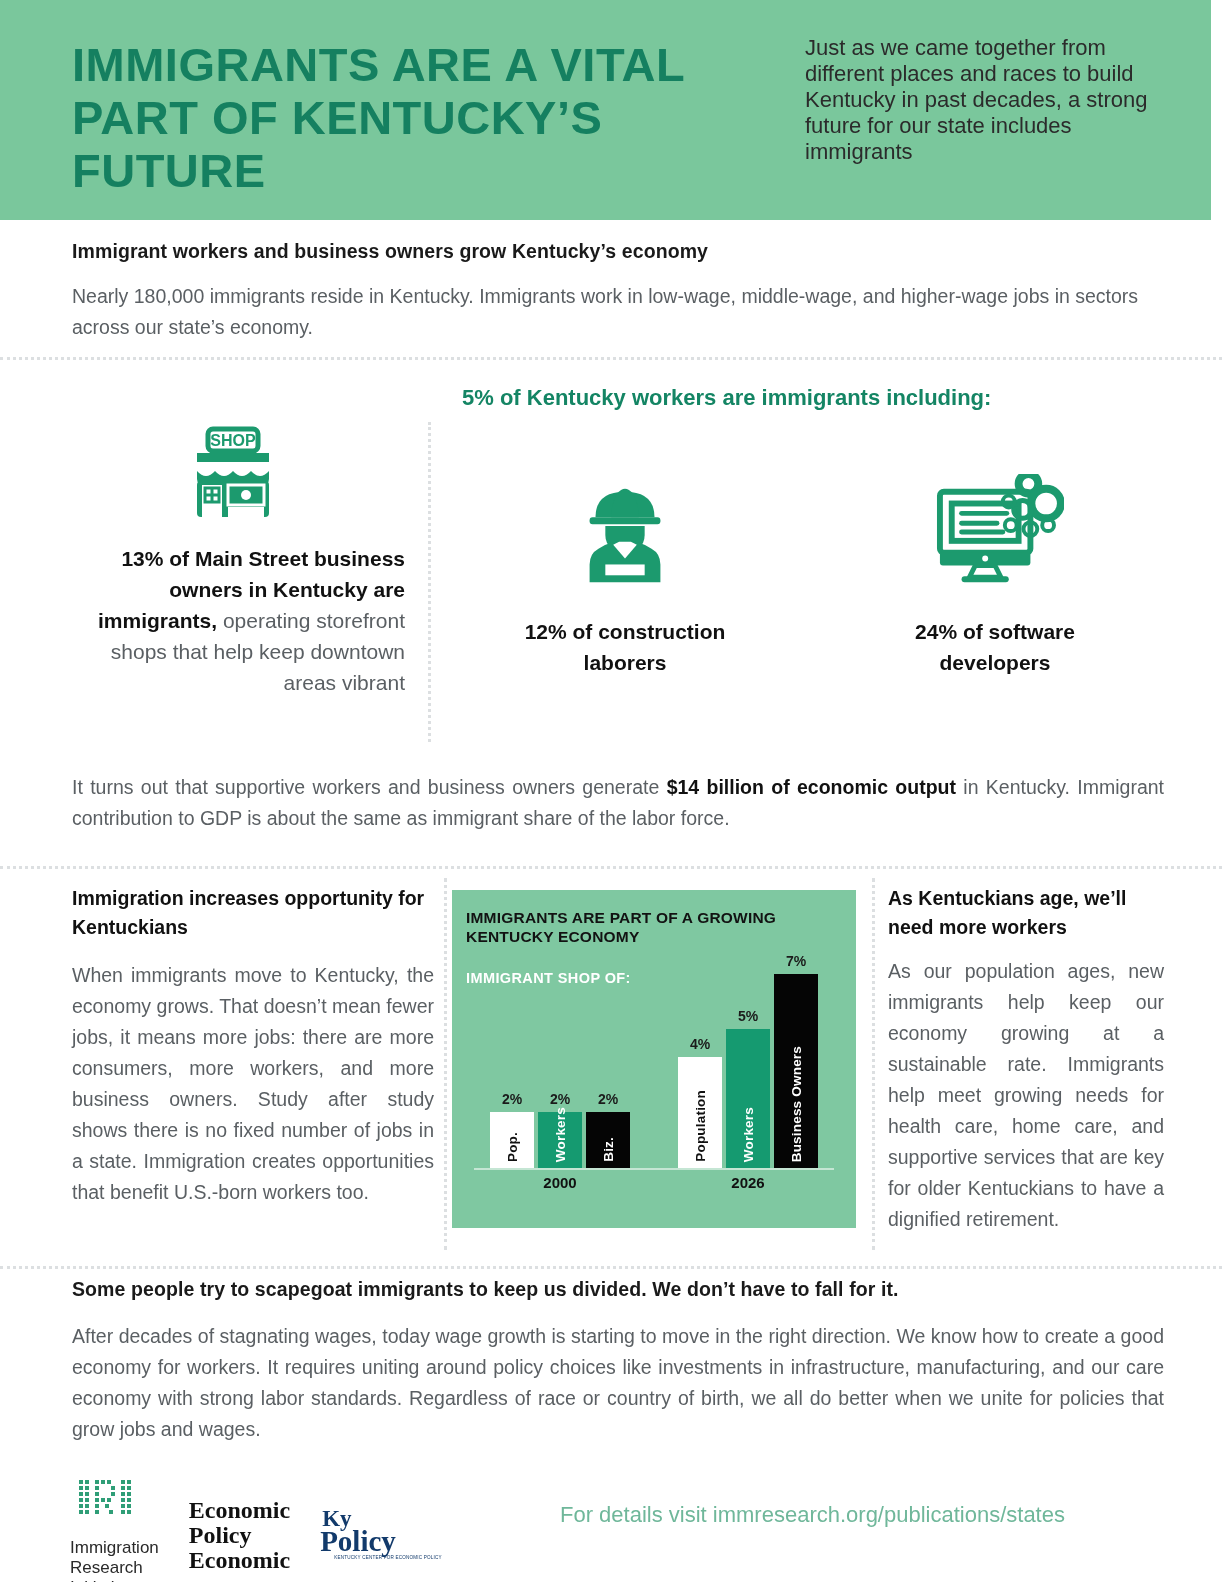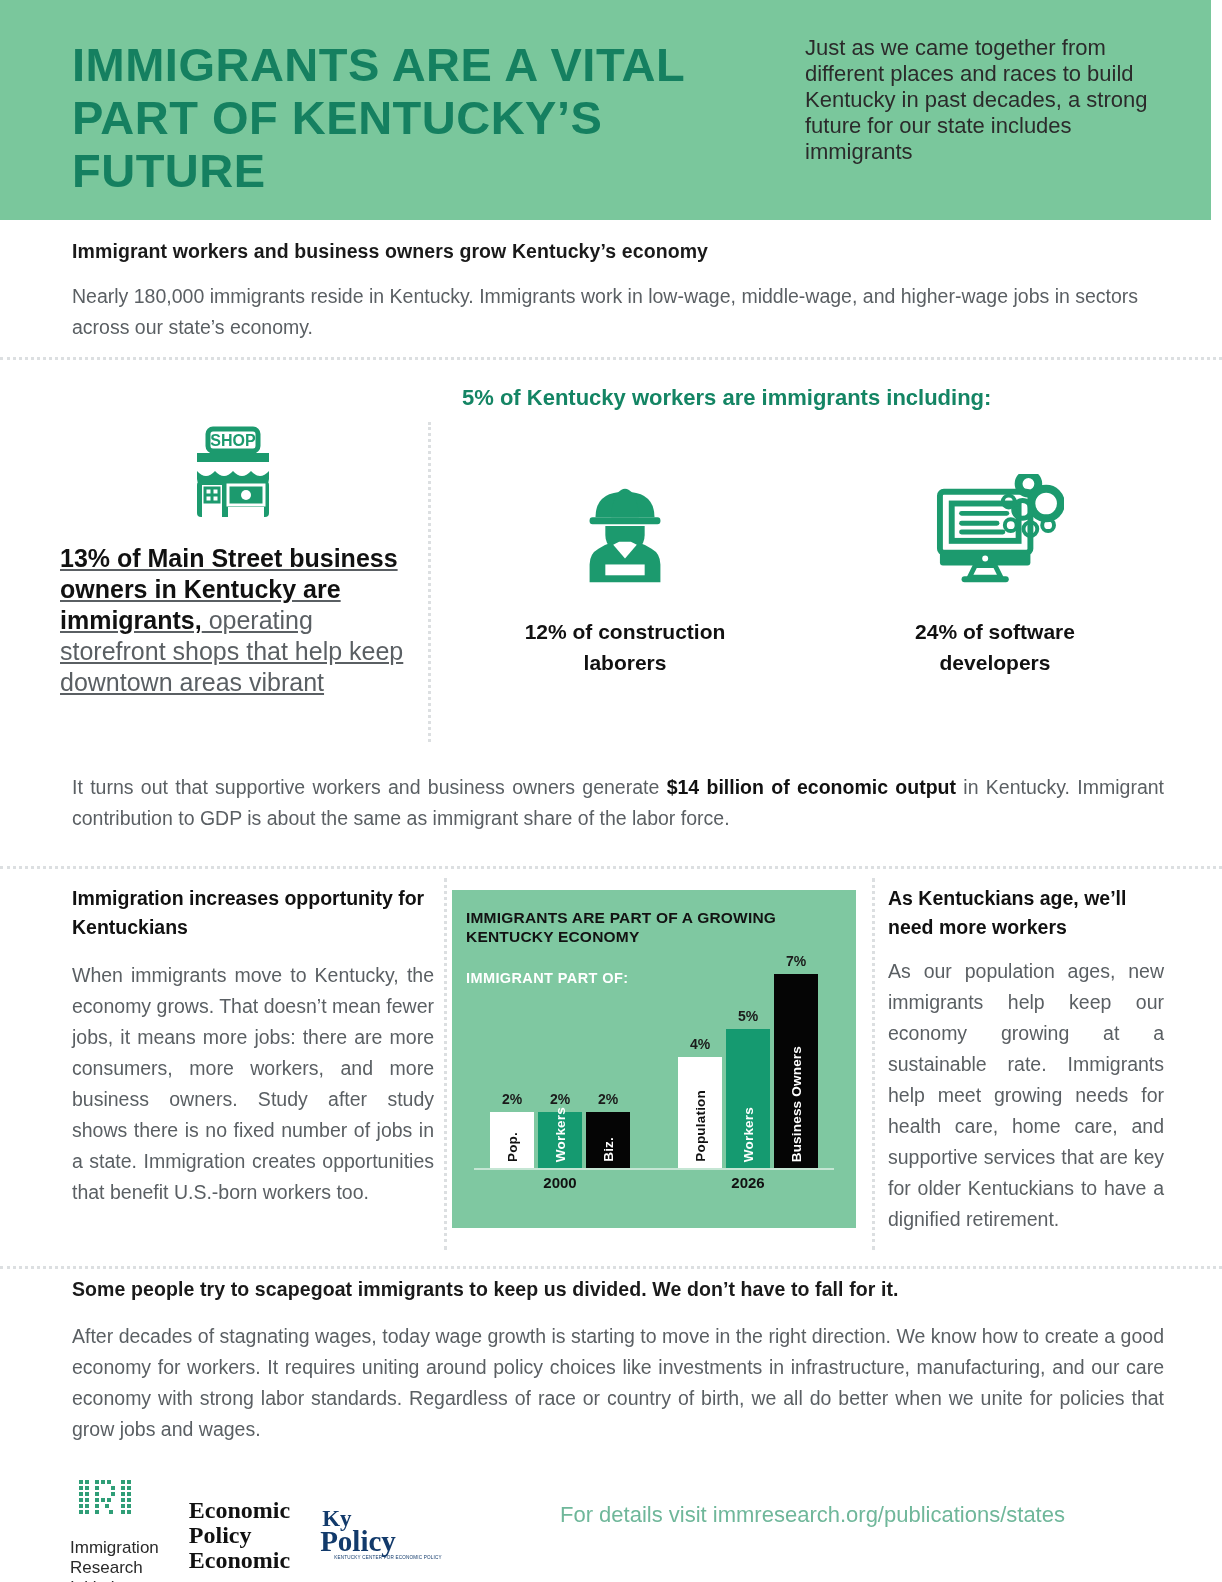--- a/index.html
+++ b/index.html
@@ -56,24 +56,24 @@
   }
 
   
   .intro { position: absolute; left: 72px; top: 240px; width: 1092px; }
   .intro .sec-head { margin-bottom: 18px; }
 
   
   .band { position: absolute; left: 0; top: 370px; width: 1222px; height: 380px; }
 
   .shop-col {
-    position: absolute; left: 60px; top: 55px; width: 345px; text-align: left;
+    position: absolute; left: 60px; top: 55px; width: 345px; text-align: right;
   }
   .shop-icon { margin: 0 auto 22px auto; width: 96px; height: 96px; }
-  .shop-text { font-size: 25px; line-height: 31px; color: #5a5f63; text-decoration: underline; }
+  .shop-text { font-size: 21px; line-height: 31px; color: #5a5f63; }
   .shop-text b { color: #111; font-weight: 700; }
 
   .stats-head {
     position: absolute; left: 462px; top: 15px;
     font-size: 22px; font-weight: 700; color: #148564;
   }
   .stats-row {
     position: absolute; left: 440px; top: 95px; width: 740px;
     display: flex; justify-content: space-around; align-items: flex-start;
   }
@@ -285,21 +285,21 @@
     <div class="dotted-v" style="left:872px; top:0px; height:372px"></div>
 
     <div class="mid-right">
       <h3>As Kentuckians age, we’ll need more workers</h3>
       <div class="body-txt just">As our population ages, new immigrants help keep our economy growing at a sustainable rate. Immigrants help meet growing needs for health care, home care, and supportive services that are key for older Kentuckians to have a dignified retirement.</div>
     </div>
   </div>
 
   <div class="chart-card">
     <div class="chart-title">IMMIGRANTS ARE PART OF A GROWING KENTUCKY ECONOMY</div>
-    <div class="chart-sub">IMMIGRANT PART OF:</div>
+    <div class="chart-sub">IMMIGRANT SHOP OF:</div>
     <div class="plot">
       <div class="groups" id="chart-groups">
           <div class="grp">
             <div class="barwrap">
               <div class="bar-val">2%</div>
               <div class="bar white" style="height: 56px;">
                 <span class="bar-name">Pop.</span>
               </div>
             </div>
             <div class="barwrap">

